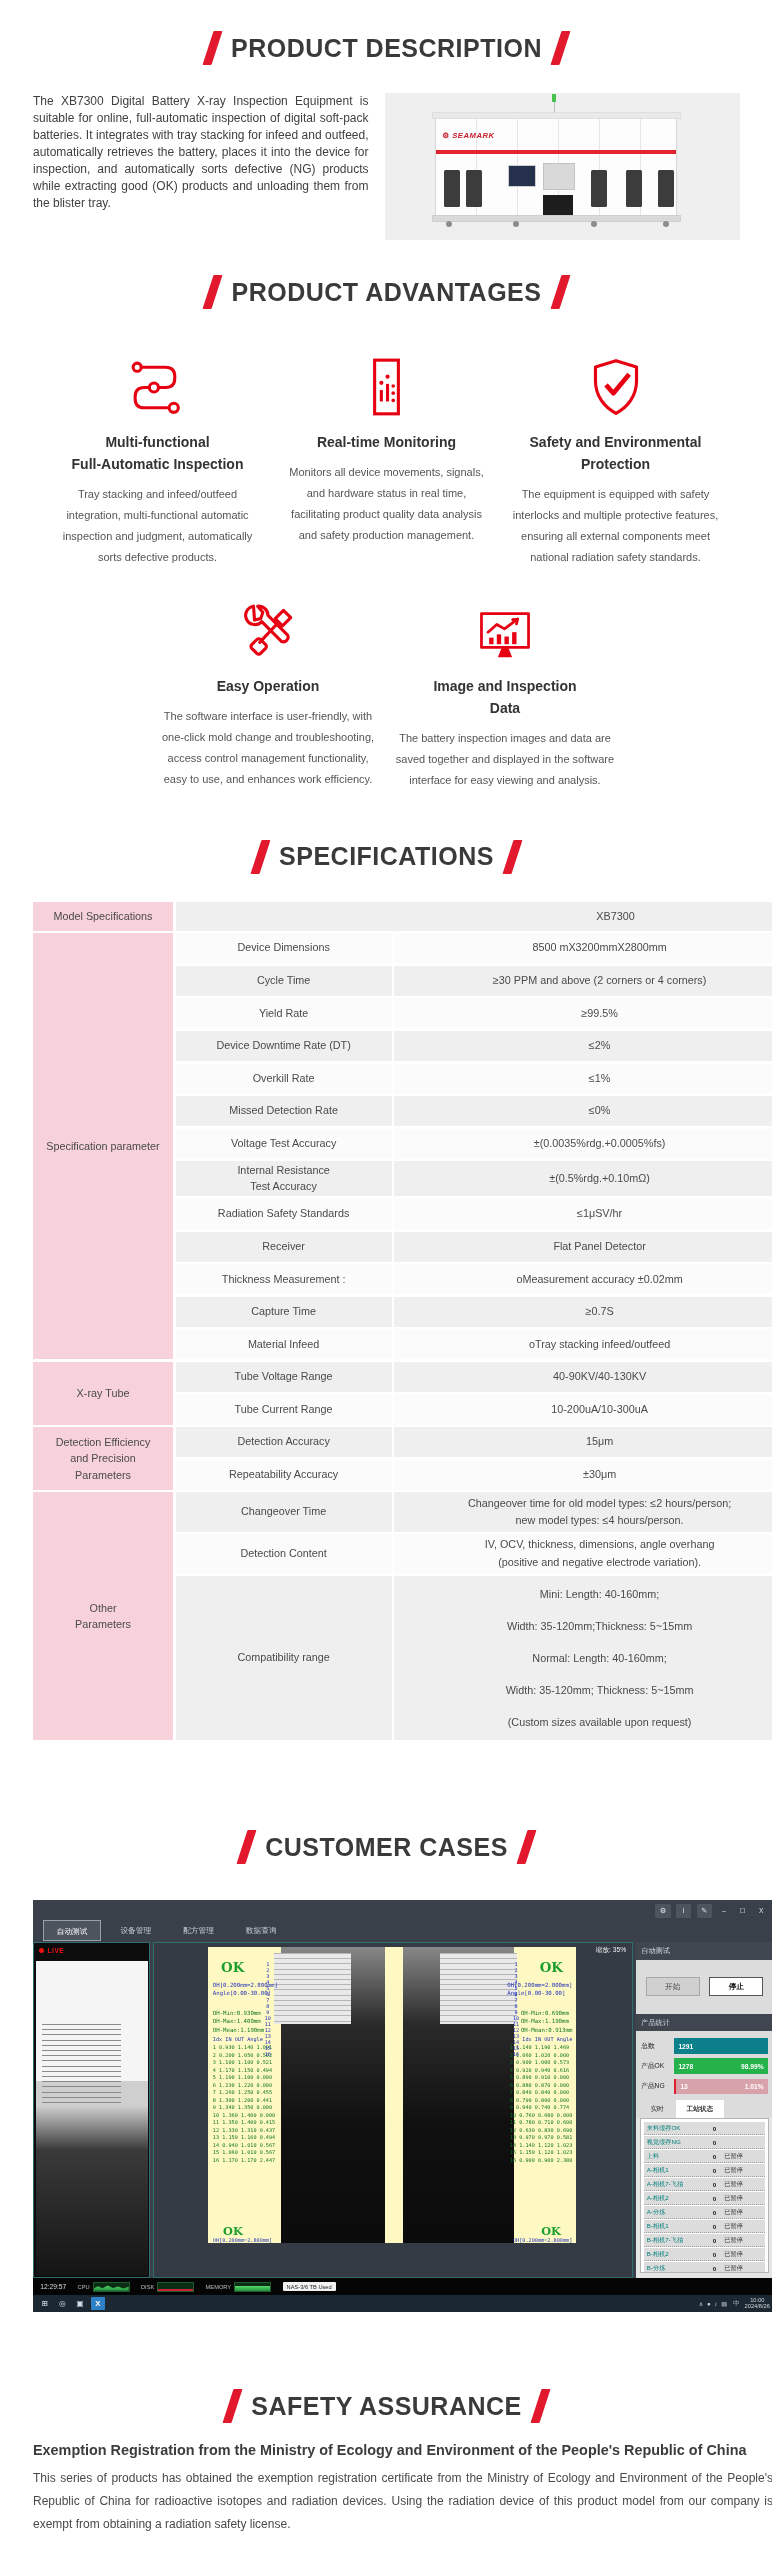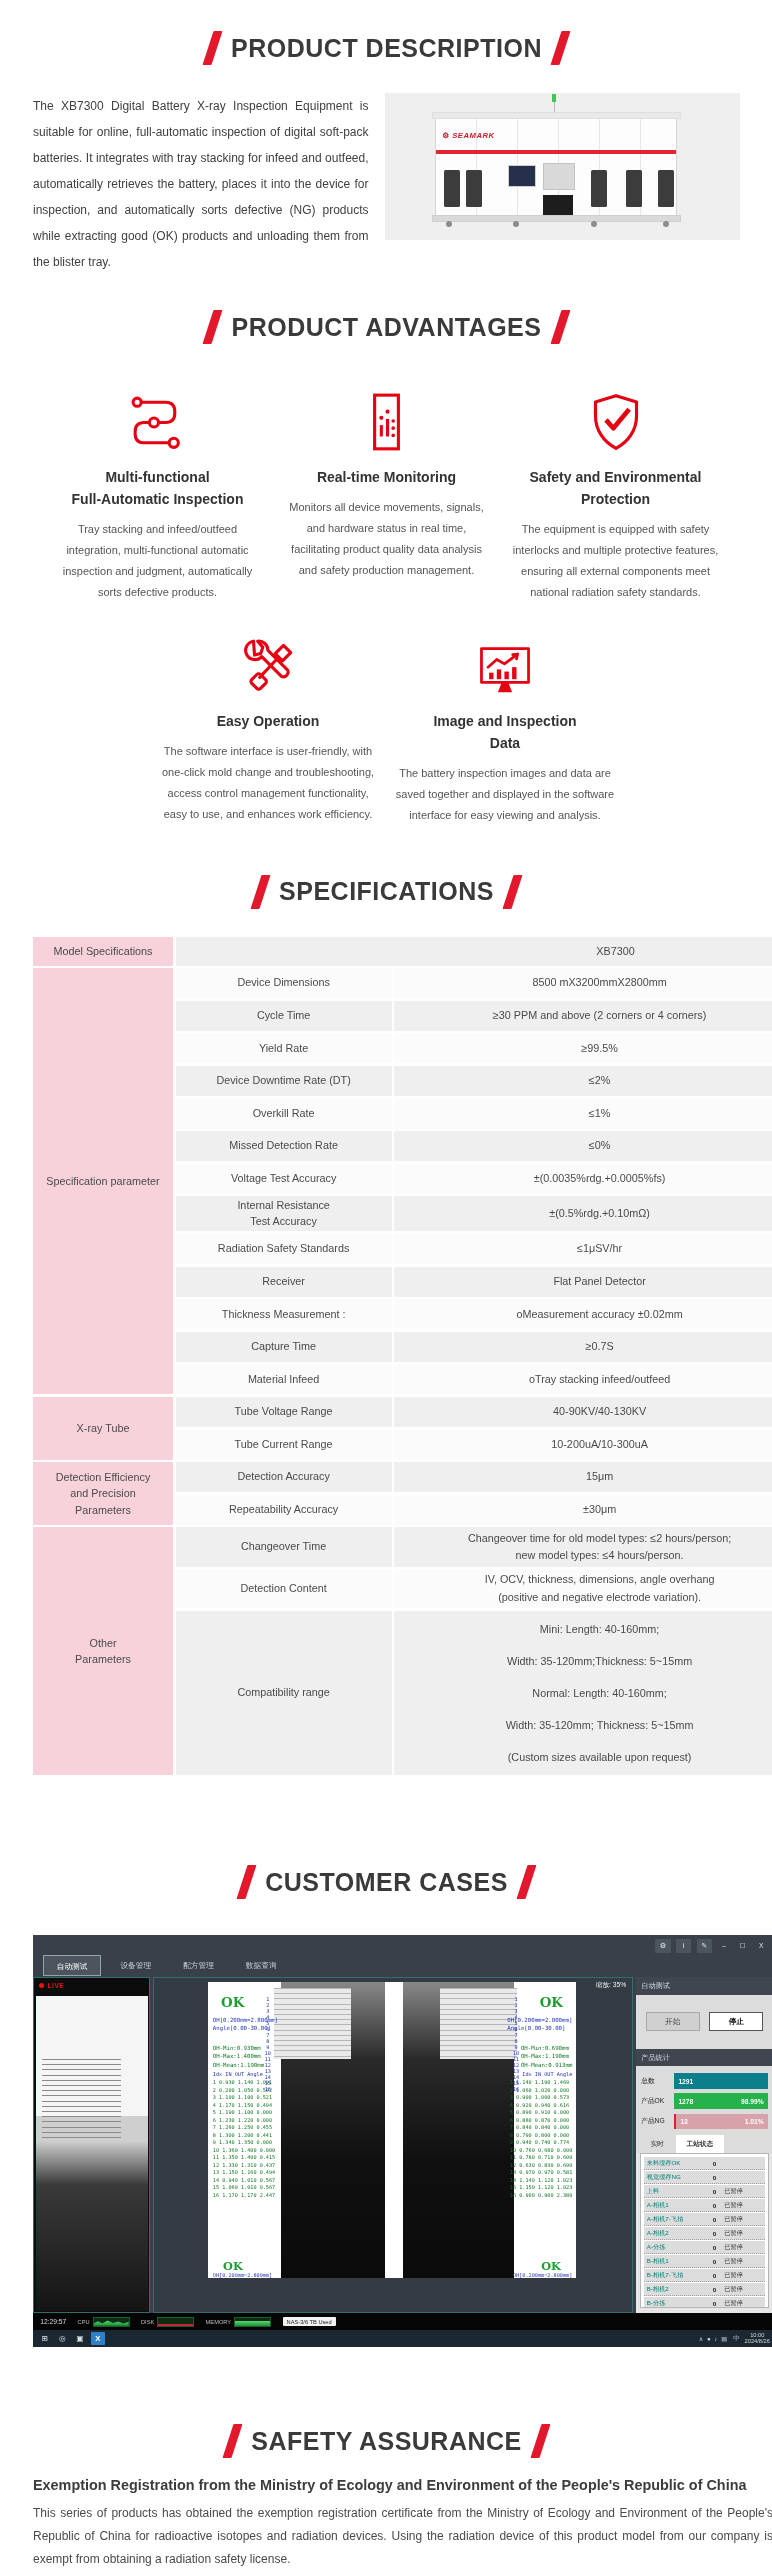--- a/index.html
+++ b/index.html
@@ -5,21 +5,21 @@
   *{box-sizing:border-box;margin:0;padding:0}
   body{width:773px;background:#fff;font-family:"Liberation Sans",sans-serif;color:#4a4a4a}
   .pre{white-space:pre-line}
   
   .sec-head{display:flex;justify-content:center;align-items:center;gap:14.4px}
   .sec-head .slash{width:8.8px;height:34px;background:#e2182c;transform:skewX(-18deg);border-radius:1px}
   .sec-head h2{font-size:25px;font-weight:bold;color:#3a3a3a;letter-spacing:0.5px}
   
   #sec-desc{margin-top:31px}
   .desc-row{display:flex;gap:16.5px;margin:28px 33px 0}
-  .desc-text{width:355px;font-size:12px;line-height:26px;color:#3f3f3f;text-align:justify}
+  .desc-text{width:355px;font-size:12px;line-height:17px;color:#3f3f3f;text-align:justify}
   .figure{width:355px;height:147px;background:#efefef;position:relative;flex:none}
   .machine{position:absolute;left:50px;top:24px;width:242px;height:99px;background:#fdfdfd;border:0.5px solid #d6d6d6}
   .m-seams{position:absolute;inset:0;background:repeating-linear-gradient(90deg,transparent 0 40px,#e6e6e6 40px 41px)}
   .m-cap{position:absolute;left:-3.6px;top:-5.7px;width:249px;height:6.2px;background:#e9e9e9;border:0.5px solid #dedede}
   .m-pole{position:absolute;left:49%;top:-16.5px;width:1.5px;height:10.8px;background:#bbb}
   .m-light{position:absolute;left:48.5%;top:-24px;width:3.6px;height:8.2px;background:#45c44f}
   .m-red{position:absolute;left:0;top:32px;width:100%;height:3.6px;background:#e32330}
   .m-logo{position:absolute;left:6.2px;top:13.4px;font-size:7.7px;font-weight:bold;font-style:italic;color:#c8202c;letter-spacing:0.5px}
   .m-gear{color:#c8202c;font-style:normal}
   .m-win{position:absolute;top:52px;width:15.5px;height:37px;background:#3c3c3c;border-radius:1.5px}
@@ -66,21 +66,21 @@
   .lpanel{width:117px;background:#0c0c0c;border:0.5px solid #2e6f6f;position:relative;flex:none}
   .live{position:absolute;top:4.1px;left:5.2px;display:flex;align-items:center;gap:3.1px;z-index:3}
   .live .dot{width:5.2px;height:5.2px;border-radius:50%;background:#e11}
   .live .txt{color:#e11;font-size:6.7px;font-weight:bold;letter-spacing:0.5px}
   .lthumb{position:absolute;left:1.5px;right:1.5px;top:17.5px;bottom:1.5px;background:
     linear-gradient(180deg,#f5f5f5 0 38%, #cfcfcf 38% 46%, #3a3a3a 60%, #141414 100%)}
   .lstack{position:absolute;left:6%;top:20%;width:70%;height:26%;
     background:repeating-linear-gradient(180deg,#8a8a8a 0 1px,transparent 1px 5.2px)}
   .canvas{flex:1;background:#343b45;border:0.5px solid #2e6f6f;position:relative;margin-left:2.6px}
   .zoomlabel{position:absolute;top:3.1px;right:6.2px;color:#f0f0f0;font-size:6.7px;z-index:4}
-  .ximg{position:absolute;left:54px;right:56px;top:4.1px;bottom:34px;background:#ffffff;display:flex;overflow:hidden}
+  .ximg{position:absolute;left:54px;right:56px;top:4.1px;bottom:34px;background:#fef9c3;display:flex;overflow:hidden}
   .xview{flex:1;position:relative;overflow:hidden}
   .slab{position:absolute;top:0;bottom:0;background:linear-gradient(180deg,#888 0,#2a2a2a 26%,#101010 60%,#0b0b0b 100%)}
   .xview.v1 .slab{left:40%;width:56%}
   .xview.v2 .slab{left:6%;width:60%}
   .stack{position:absolute;top:2%;height:24%;background:
     repeating-linear-gradient(180deg,#b5b5b5 0 1px,#e9e9e9 1px 5.2px)}
   .xview.v1 .stack{left:36%;width:42%}
   .xview.v2 .stack{left:26%;width:42%}
   .ok{position:absolute;color:#1d9e2f;font-size:13.4px;font-weight:bold;font-family:"DejaVu Serif",serif}
   .xview .ok.top{top:11.3px}

